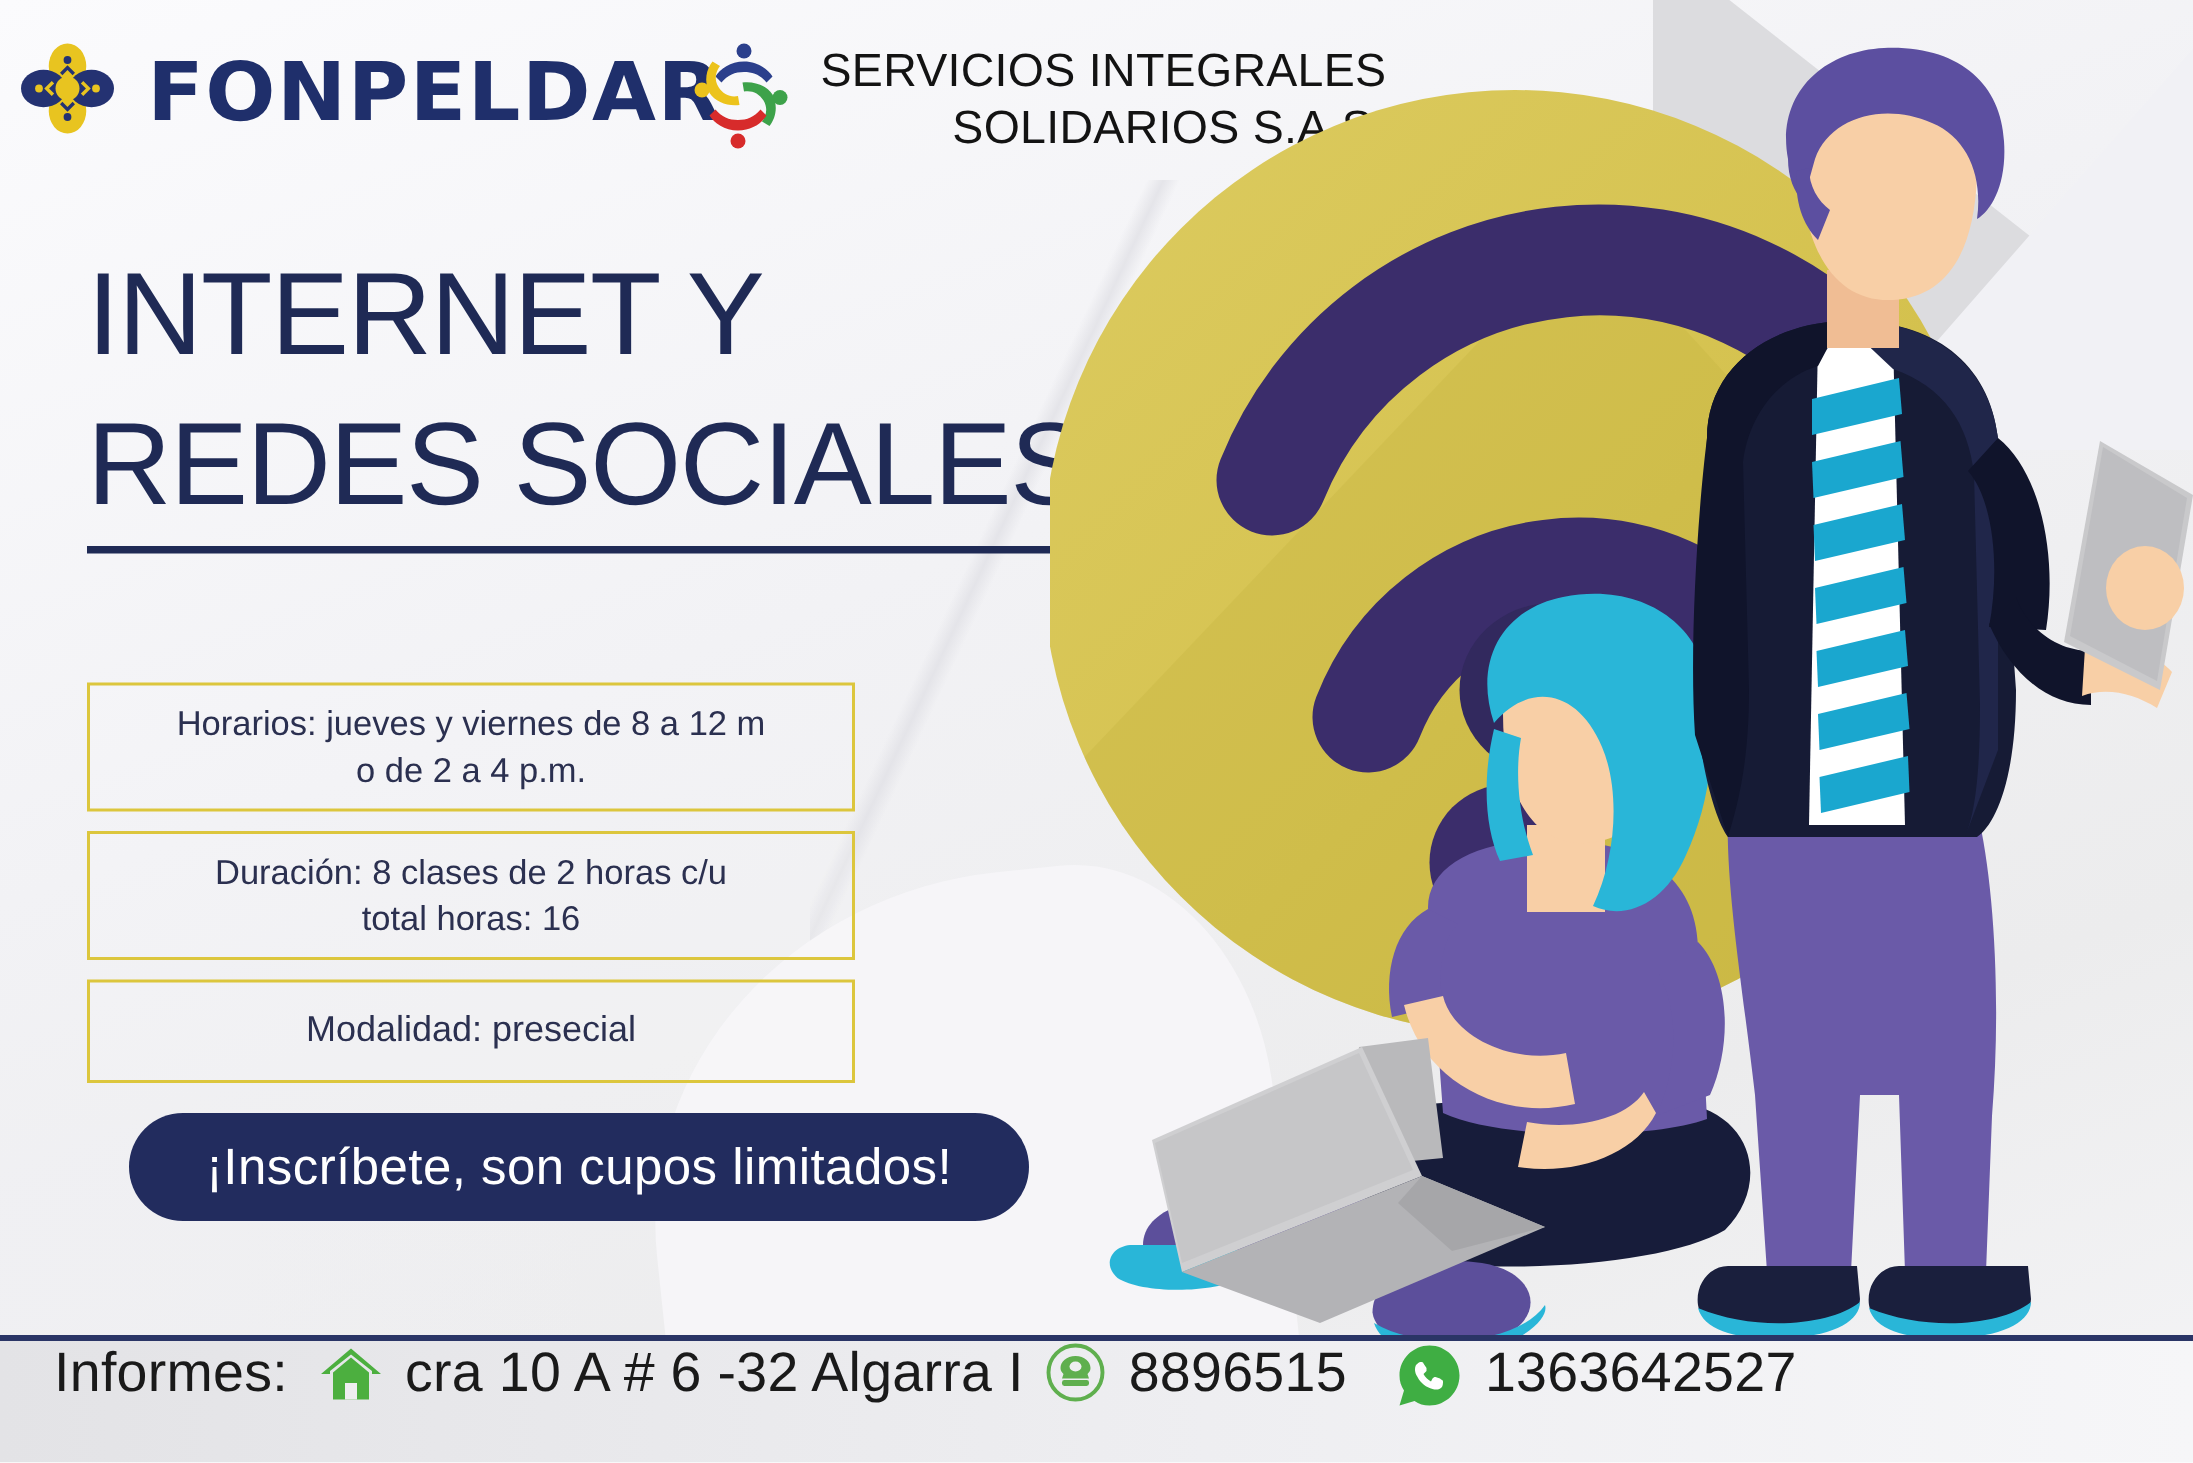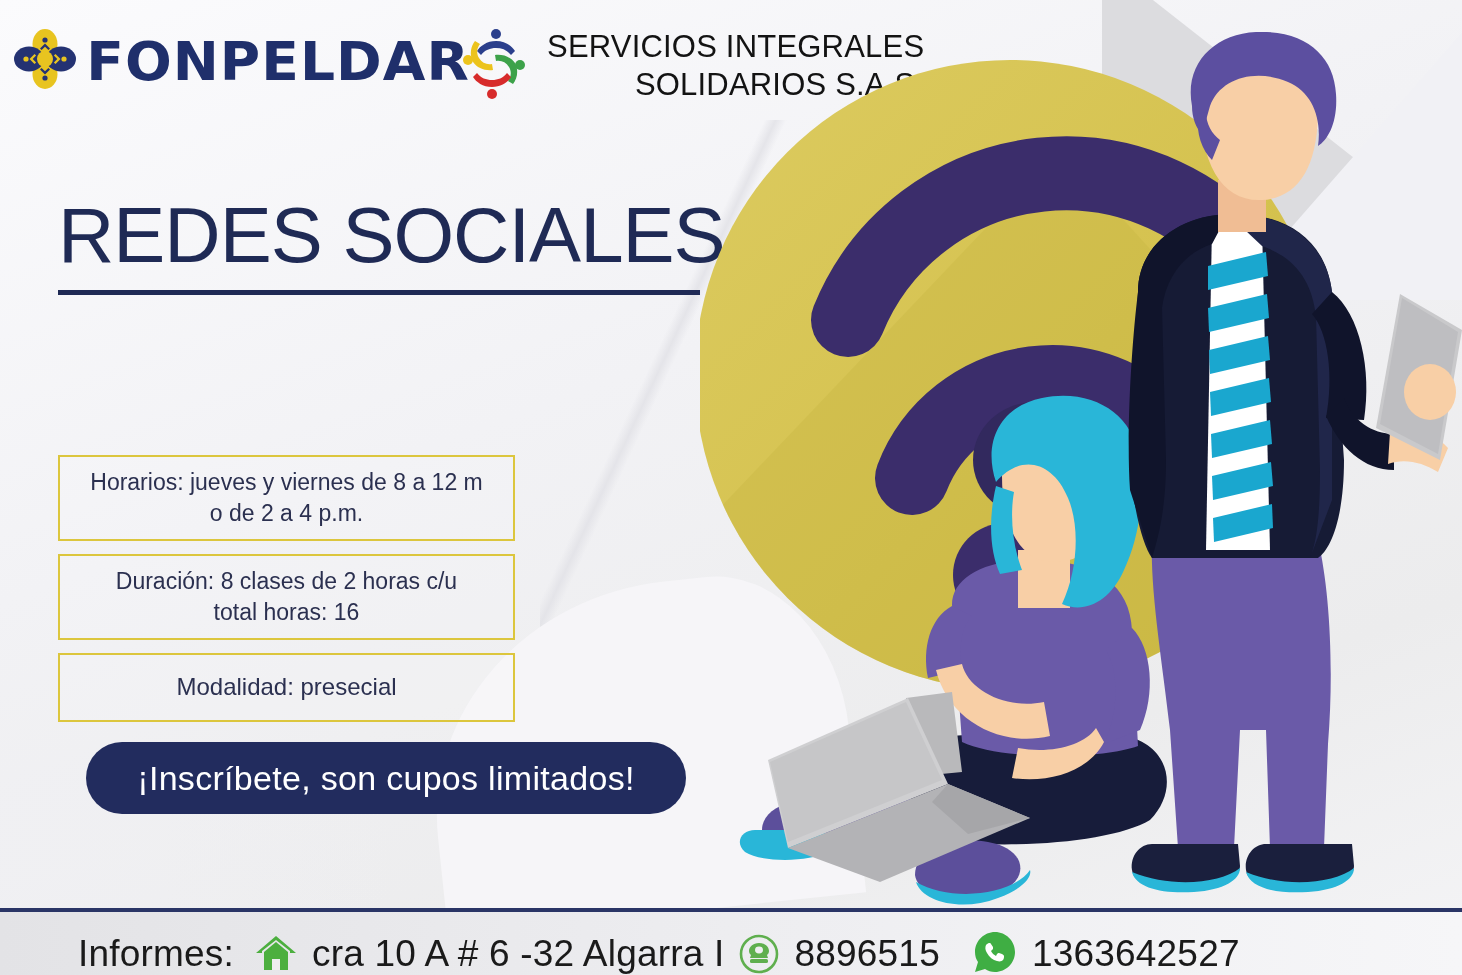--- a/index.html
+++ b/index.html
@@ -42,21 +42,21 @@
   #wedge-bottomleft {
     bottom:55px; left:-80px; width:480px; height:170px;
     background:linear-gradient(90deg,#f0f0f3 0%, rgba(240,240,243,0) 100%);
   }
 
   
   #header { position:absolute; top:0; left:0; width:100%; height:130px; }
 
   #fonpeldar-logo {
     position:absolute; left:14px; top:28px;
-    display:flex; align-items:center; gap:14px;
+    display:flex; align-items:center; gap:26px;
   }
   #fonpeldar-wordmark {
     font-family:"DejaVu Sans", sans-serif;
     font-weight:bold;
     font-size:54px;
     letter-spacing:1px;
     color:#1f2f6b;
     transform:scaleX(1.02);
   }
 
@@ -90,21 +90,21 @@
     color:#dcbb2b;
     font-weight:400;
   }
   #title-rule {
     margin-top:18px;
     width:642px; height:5px;
     background:#1f2a55;
   }
 
   
-  #info-boxes { position:absolute; left:58px; top:455px; width:457px; }
+  #info-boxes { position:absolute; left:58px; top:455px; width:512px; }
   .info-box {
     border:2px solid #dcc63d;
     background:rgba(255,255,255,.12);
     text-align:center;
     color:#2b3050;
     font-size:23px;
     line-height:1.35;
     padding:10px 8px;
     margin-bottom:13px;
     white-space:pre-line;
@@ -123,25 +123,25 @@
     letter-spacing:.3px;
     cursor:pointer;
   }
 
   
   #illustration { position:absolute; left:700px; top:30px; width:762px; height:880px; }
   #illustration svg { width:100%; height:100%; display:block; }
 
   
   #footer {
-    position:absolute; left:0; bottom:0; width:100%; height:67px;
+    position:absolute; left:0; bottom:0; width:100%; height:85px;
     background:linear-gradient(90deg,#e3e3e6 0%, #eeeef1 55%, #f6f6f8 100%);
     border-top:4px solid #2a3566;
-    display:flex; align-items:flex-end;
-    padding-left:78px;
+    display:flex; align-items:flex-start;
+    padding-left:36px;
     gap:14px;
   }
   .footer-text {
     font-size:37px;
     color:#1a1a1a;
     letter-spacing:.2px;
     white-space:nowrap;
   }
   #footer-label { margin-right:6px; }
   #footer-address { }
@@ -214,20 +214,21 @@
             <path d="M37 65 c9 0 16 -5 19 -10 l-4 -4 c-4 5 -9 7 -15 7 c-6 0 -11 -2 -15 -7 l-4 4 c3 5 10 10 19 10z"></path>
           </g>
         </svg>
       </span>
       <span id="sis-text">SERVICIOS INTEGRALES
 SOLIDARIOS S.A.S.</span>
     </div>
   </div>
 
   <div id="headline-block">
+    <div class="headline-line" id="headline-line1">INTERNET Y</div>
     <div class="headline-line" id="headline-line2">REDES SOCIALES</div>
     <div id="title-rule"></div>
   </div>
 
   <div id="info-boxes">
     <div class="info-box" id="info-box-1">Horarios: jueves y viernes de 8 a 12 m
 o de 2 a 4 p.m.</div>
     <div class="info-box" id="info-box-2">Duración: 8 clases de 2 horas c/u
 total horas: 16</div>
     <div class="info-box" id="info-box-3">Modalidad: presecial</div>

